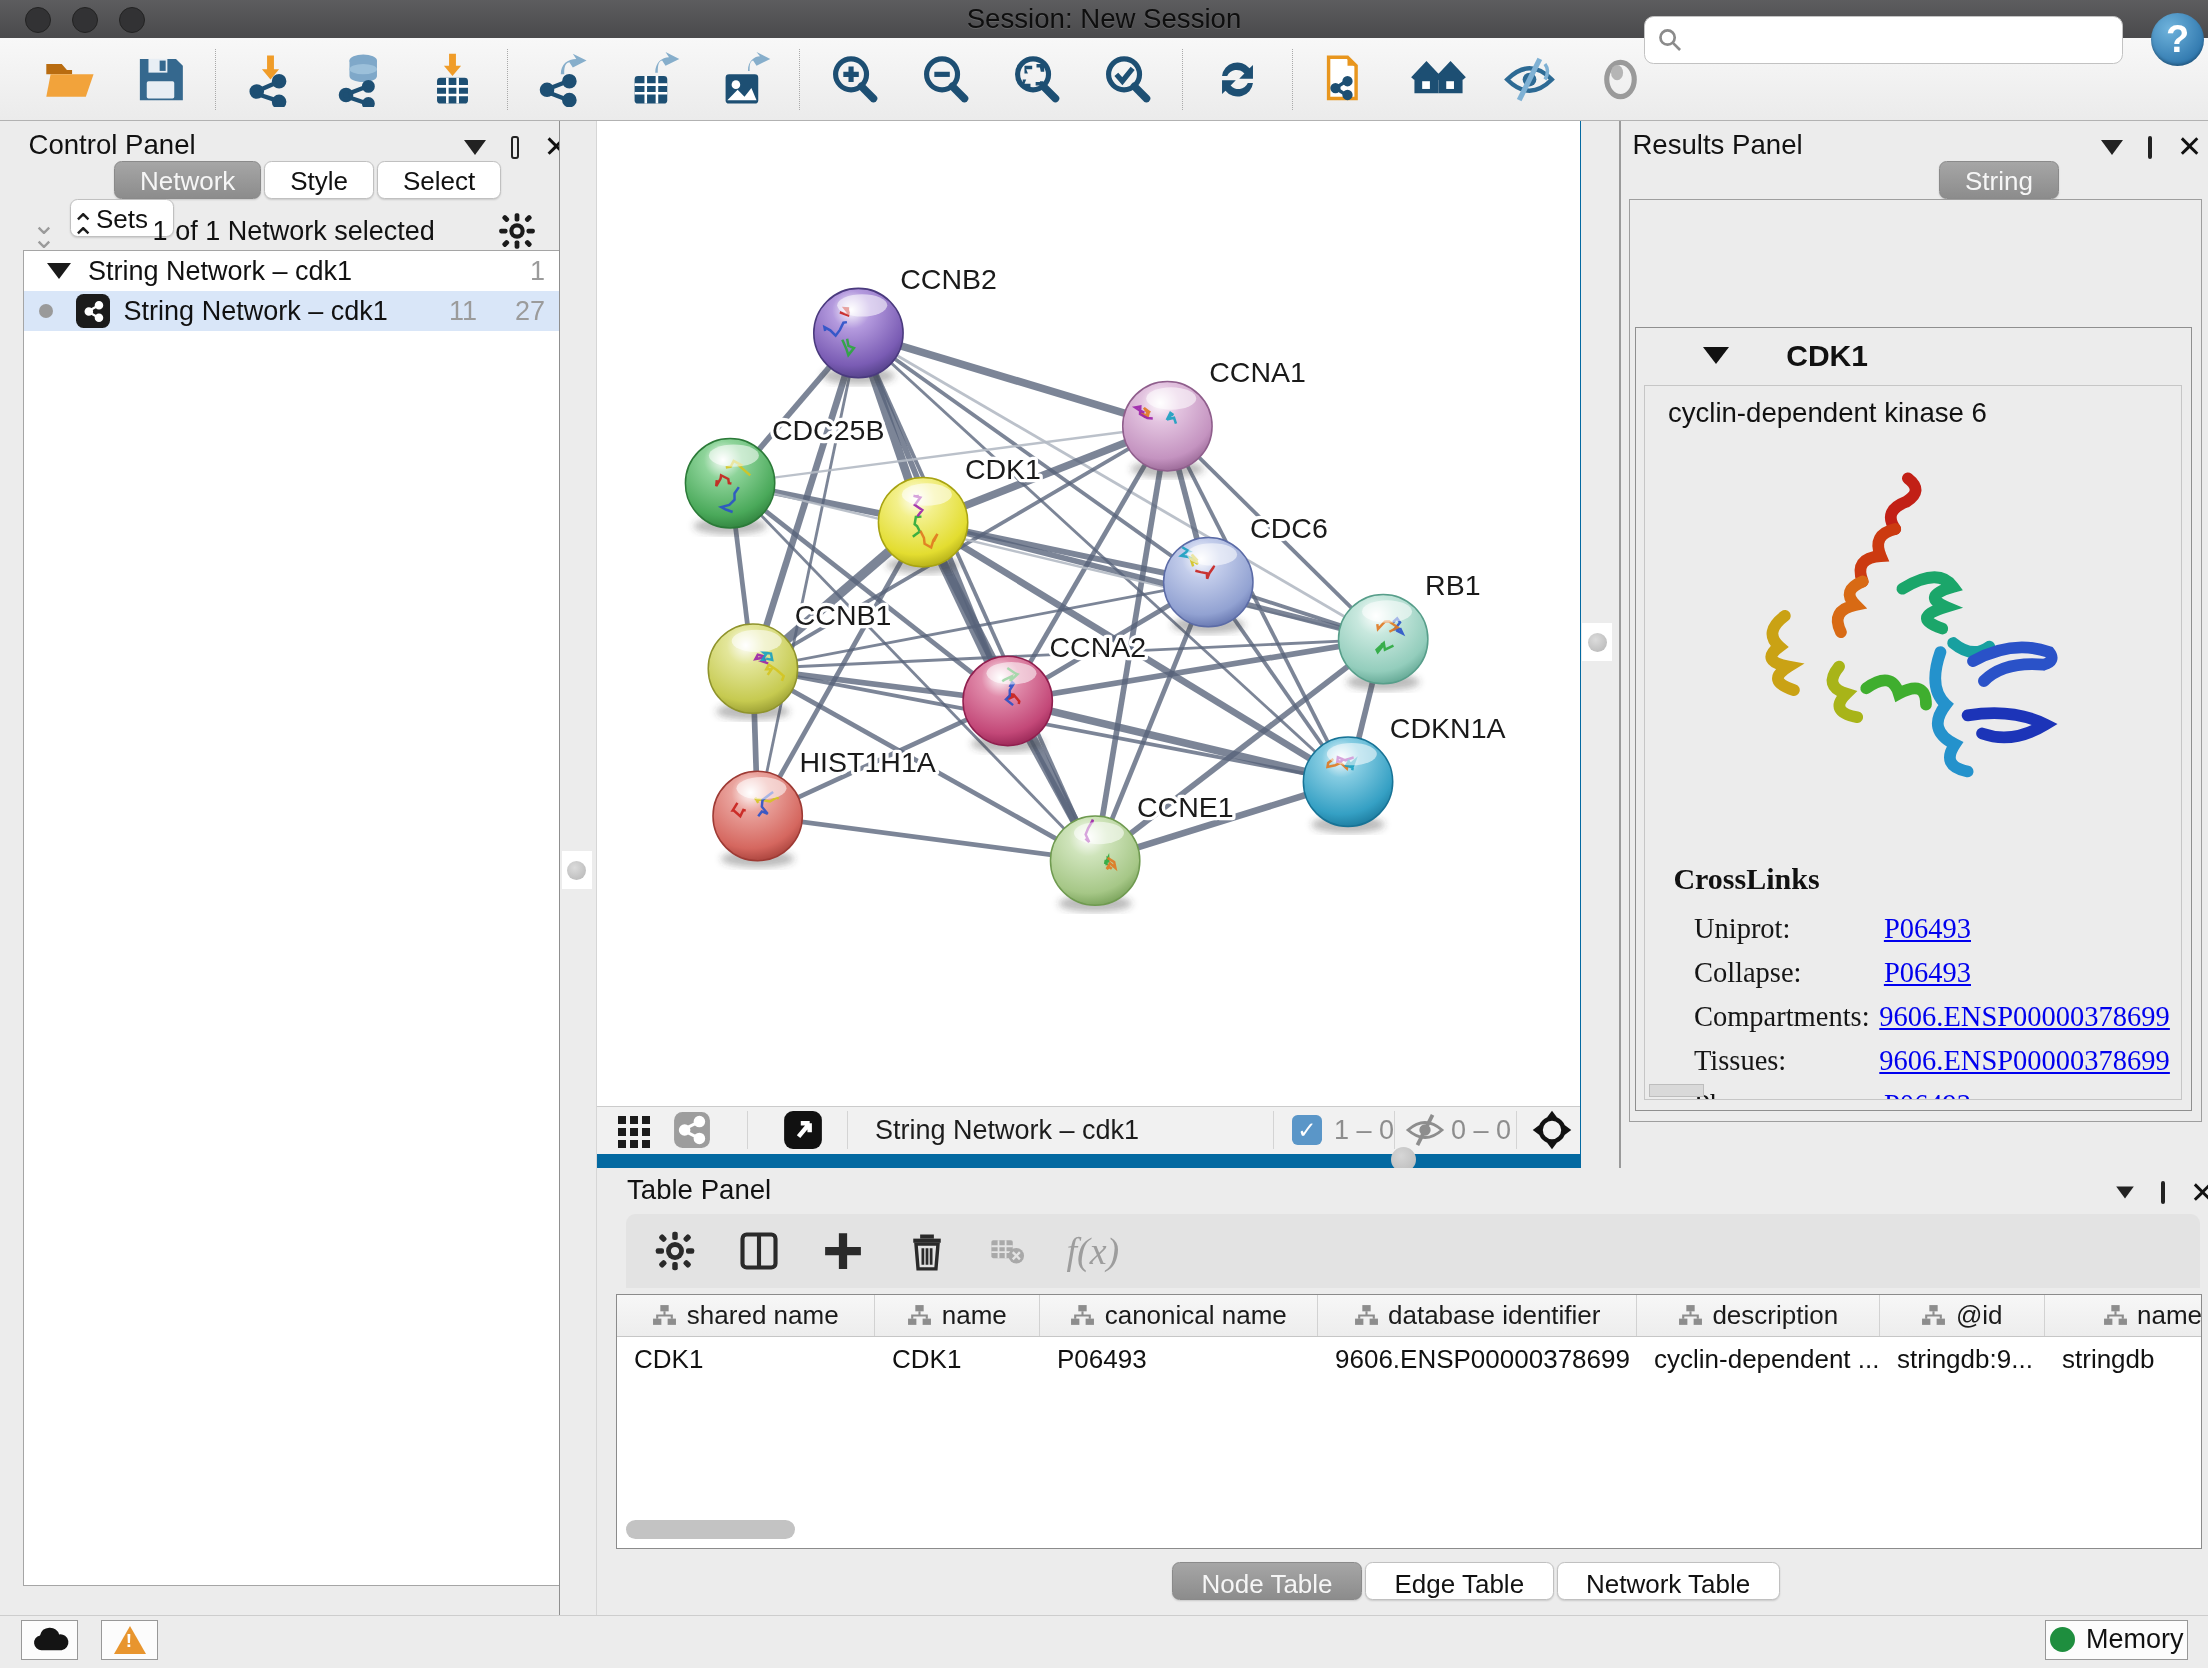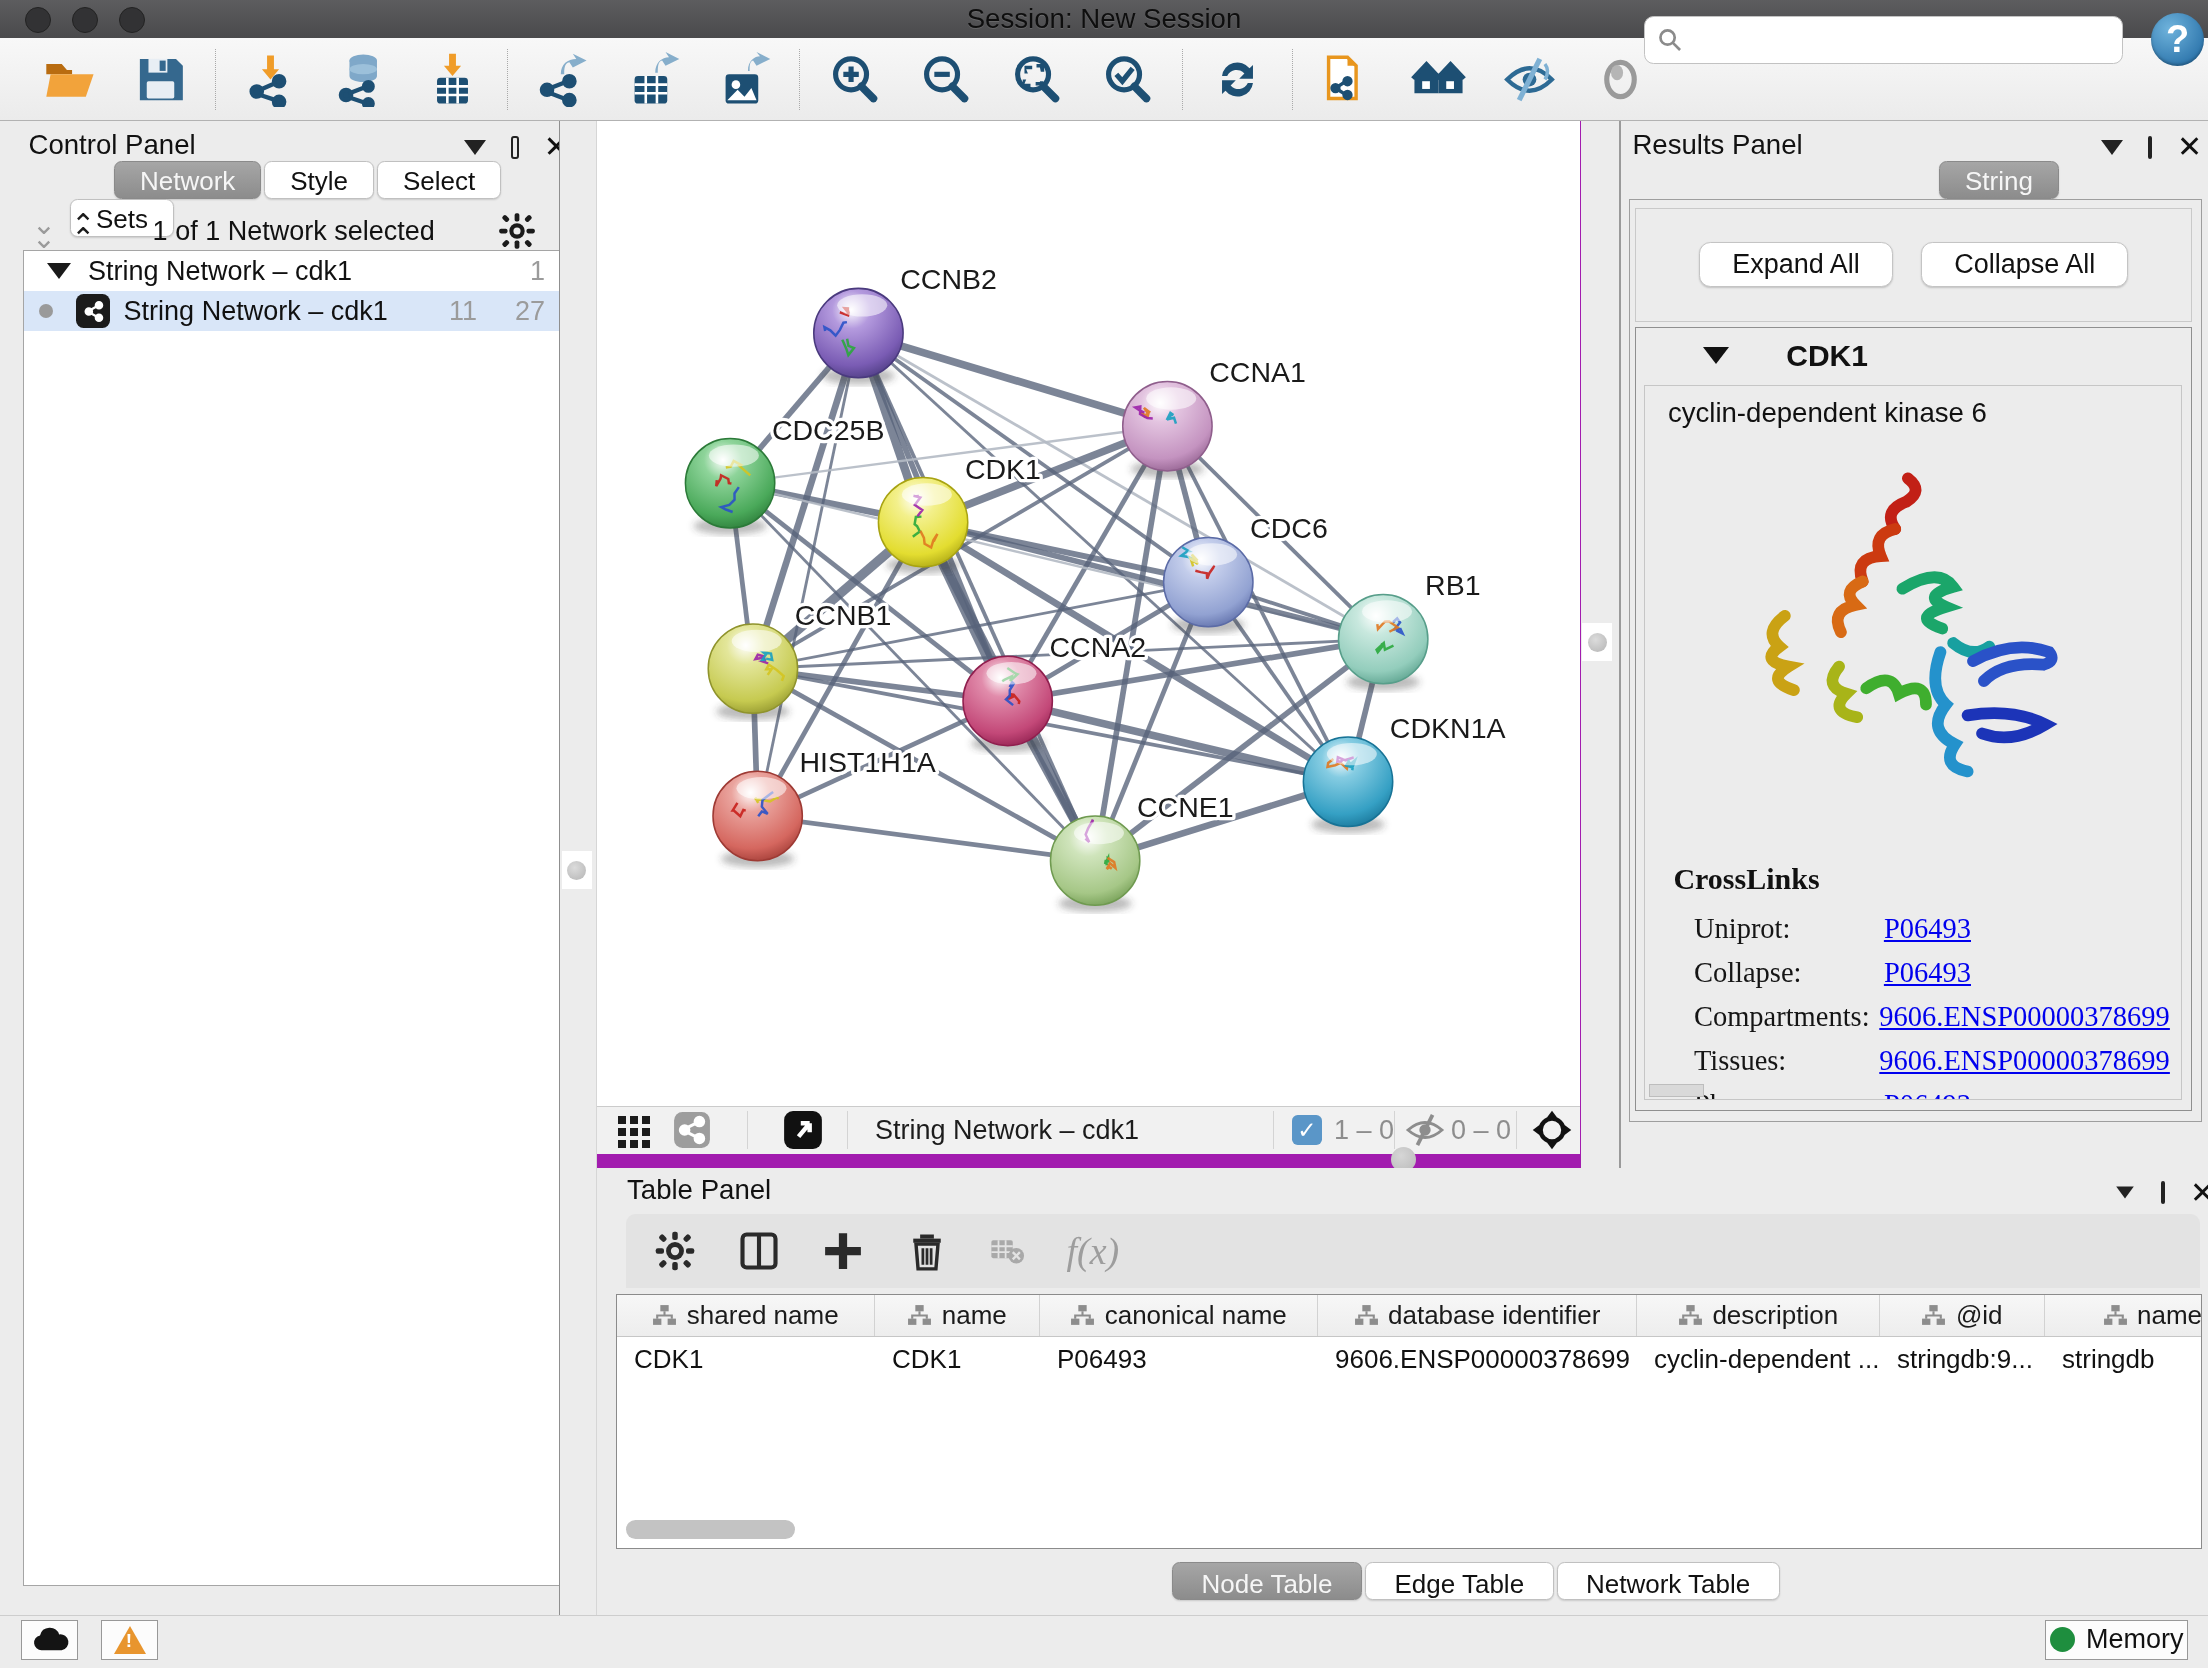--- a/index.html
+++ b/index.html
@@ -1,18 +1,18 @@
 <!DOCTYPE html>
 <html style="font-size:15px"><head>
 <meta charset="utf-8">
 <style>
   * { margin:0; padding:0; box-sizing:border-box; }
   html,body { width:2208px; height:1668px; overflow:hidden; }
   body { font-family:"Liberation Sans","DejaVu Sans",sans-serif; font-size:27px; color:#111; background:#ececec; }
-  .window { position:relative; width:2208px; height:1668px; background:#a21caf; overflow:hidden;text-decoration:underline; }
+  .window { position:relative; width:2208px; height:1668px; background:#0369a1; overflow:hidden;text-decoration:underline; }
 
   
   .titlebar { position:absolute; left:0; top:0; width:100%; height:38px;
     background:linear-gradient(#5d5d5f,#4a4a4c); display:flex; align-items:center; justify-content:center; }
   .traffic { position:absolute; left:25px; top:6.7px; display:flex; gap:21px; }
   .traffic span { width:26px; height:26px; border-radius:50%; background:#323234; border:1px solid #222; display:block; }
   .win-title { color:#0e0e0e; font-size:27.6px; font-weight:500; text-shadow:0 1px 0 rgba(255,255,255,.12); }
 
   
   .toolbar { position:absolute; left:0; top:38px; width:100%; height:83px;
@@ -662,24 +662,20 @@
 
   <div class="rpanel">
     <div class="rp-title">Results Panel</div>
     <div class="rp-head-ic panel-head-ic">
       <span class="ic-tri"></span>
       <span class="ic-float"></span>
       <span class="ic-close">✕</span>
     </div>
     <span class="tab sel rp-tab">String</span>
     <div class="rp-box">
-      <div class="rp-btnrow">
-        <span class="rp-btn">Expand All</span>
-        <span class="rp-btn">Collapse All</span>
-      </div>
       <div class="rp-section">
         <div class="rp-sec-head">
           <span class="tri"></span>
           <span class="rp-gene">CDK1</span>
         </div>
         <div class="rp-desc-box">
           <div class="rp-desc">cyclin-dependent kinase 6</div>
           <svg class="struct" id="struct-svg" viewBox="0 0 400 420">
               <path d="M196 28 q18 14 -2 26 q-26 10 -12 30" fill="none" stroke="#c22016" stroke-width="13" stroke-linecap="round"></path>
               <path d="M182 84 q-26 6 -16 30 q-30 2 -20 28" fill="none" stroke="#cc3a10" stroke-width="13" stroke-linecap="round"></path>

